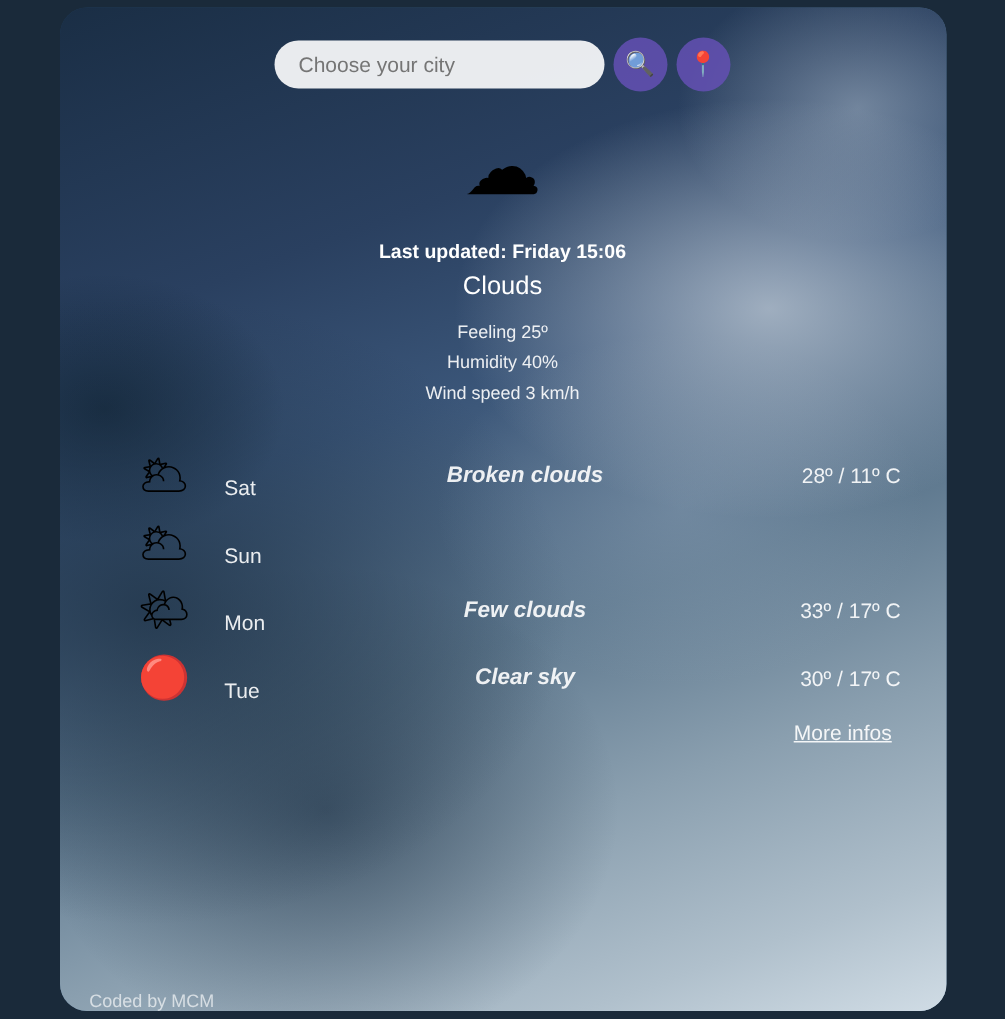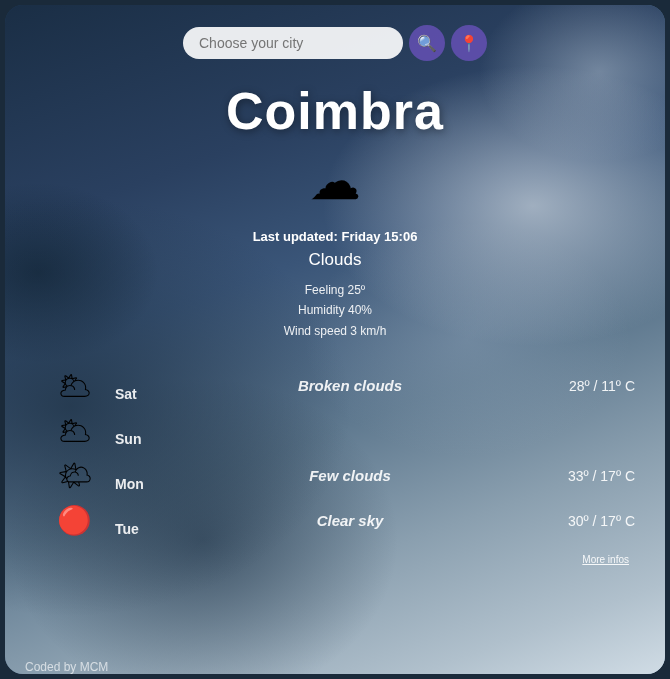--- a/index.html
+++ b/index.html
@@ -8,21 +8,21 @@
       width: 670px;
       height: 679px;
       display: flex;
       align-items: center;
       justify-content: center;
       background: #1a2a3a;
       font-family: Arial, sans-serif;
     }
 
     .weather-card {
-      width: 660px;
+      width: 591px;
       height: 669px;
       border-radius: 18px;
       overflow: hidden;
       position: relative;
       background: linear-gradient(135deg, #1c3a5a 0%, #2a4a6a 20%, #3a5a7a 35%, #4a6a8a 50%, #6a8aaa 65%, #8aaaca 80%, #aac4da 100%);
     }
 
     
     .bg-clouds {
       position: absolute;
@@ -165,21 +165,21 @@
     }
 
     .forecast-icon {
       font-size: 28px;
       text-align: center;
     }
 
     .forecast-day {
       font-size: 14px;
       color: rgba(255,255,255,0.9);
-      font-weight: 700;
+      font-weight: 400;
       margin-top: 17px;
     }
 
     .forecast-condition {
       font-size: 15px;
       color: rgba(255,255,255,0.9);
       font-style: italic;
       font-weight: bold;
       text-align: center;
     }
@@ -193,21 +193,21 @@
 
     .more-infos {
       width: 100%;
       text-align: right;
       padding-right: 16px;
       margin-top: 8px;
     }
 
     .more-infos-link {
       color: rgba(255,255,255,0.9);
-      font-size: 10px;
+      font-size: 14px;
       text-decoration: underline;
       cursor: pointer;
     }
 
     .footer {
       position: absolute;
       bottom: 0;
       left: 20px;
       font-size: 12px;
       color: rgba(255,255,255,0.65);
@@ -223,21 +223,20 @@
     <div class="search-row">
       <input class="search-input" type="text" placeholder="Choose your city" style="">
       <button class="icon-btn">
         <span>🔍</span>
       </button>
       <button class="icon-btn location">
         <span>📍</span>
       </button>
     </div>
 
-    <div class="city-name">Coimbra</div>
 
     <div class="temp-row">
       <span class="cloud-icon">☁</span>
     </div>
 
     <div class="last-updated">
       <span>Last updated:</span>
       <span>Friday 15:06</span>
     </div>
 

